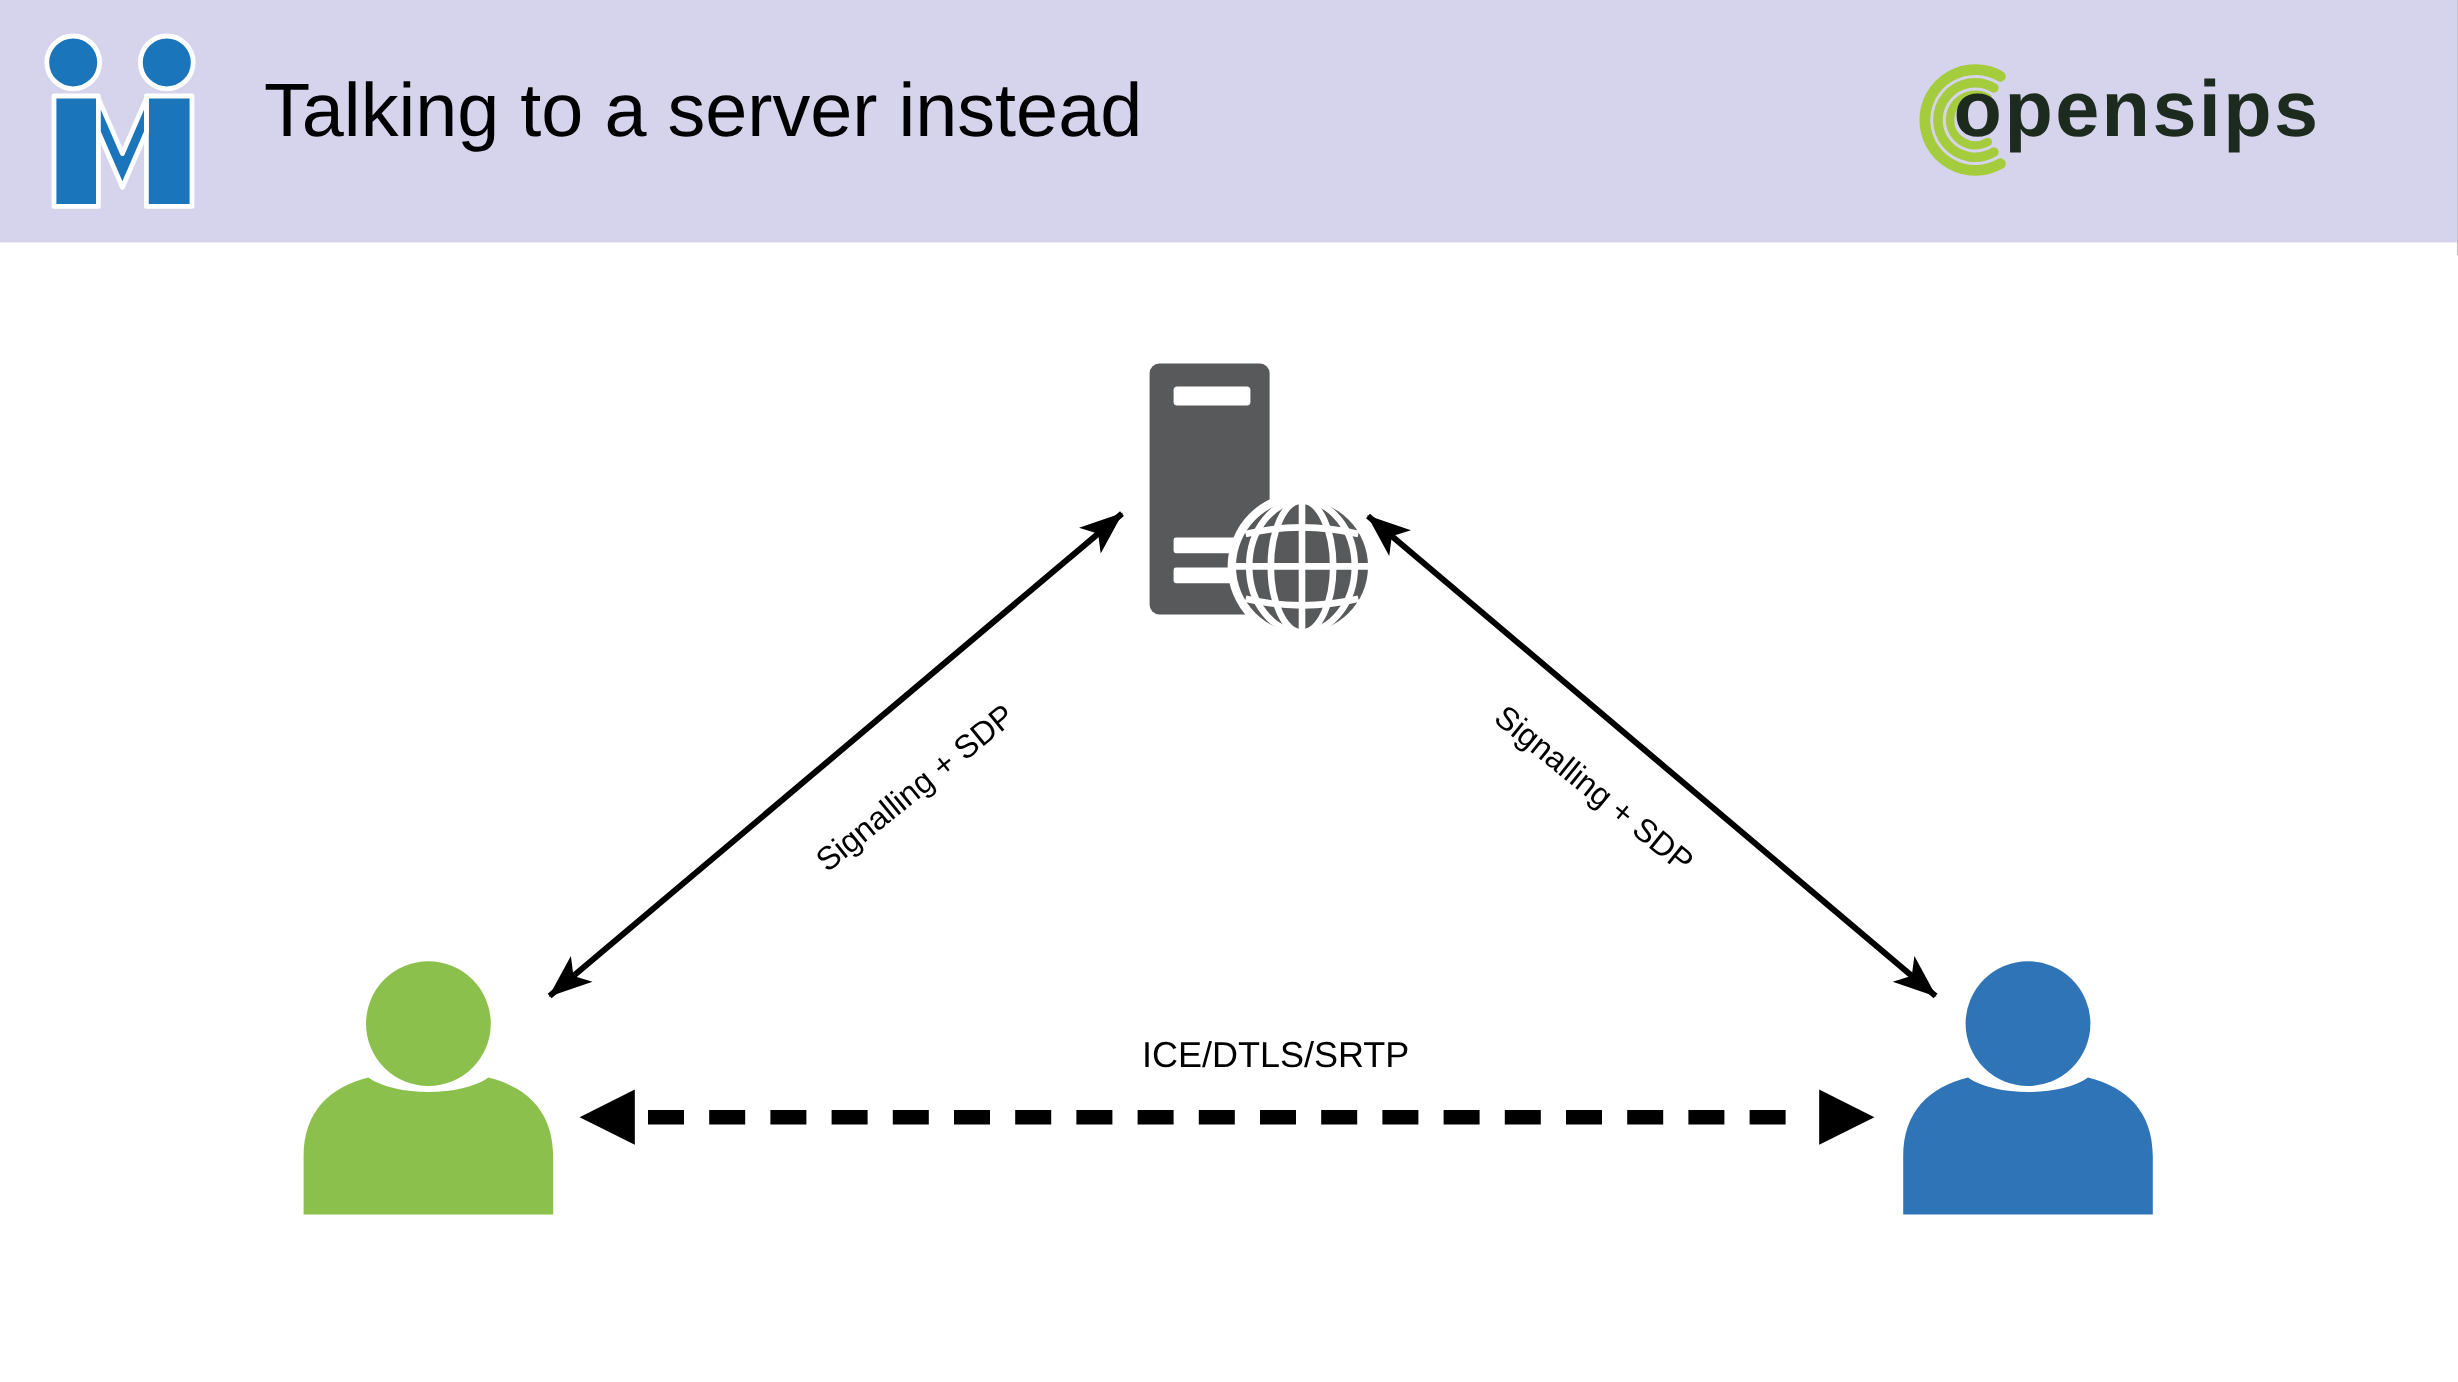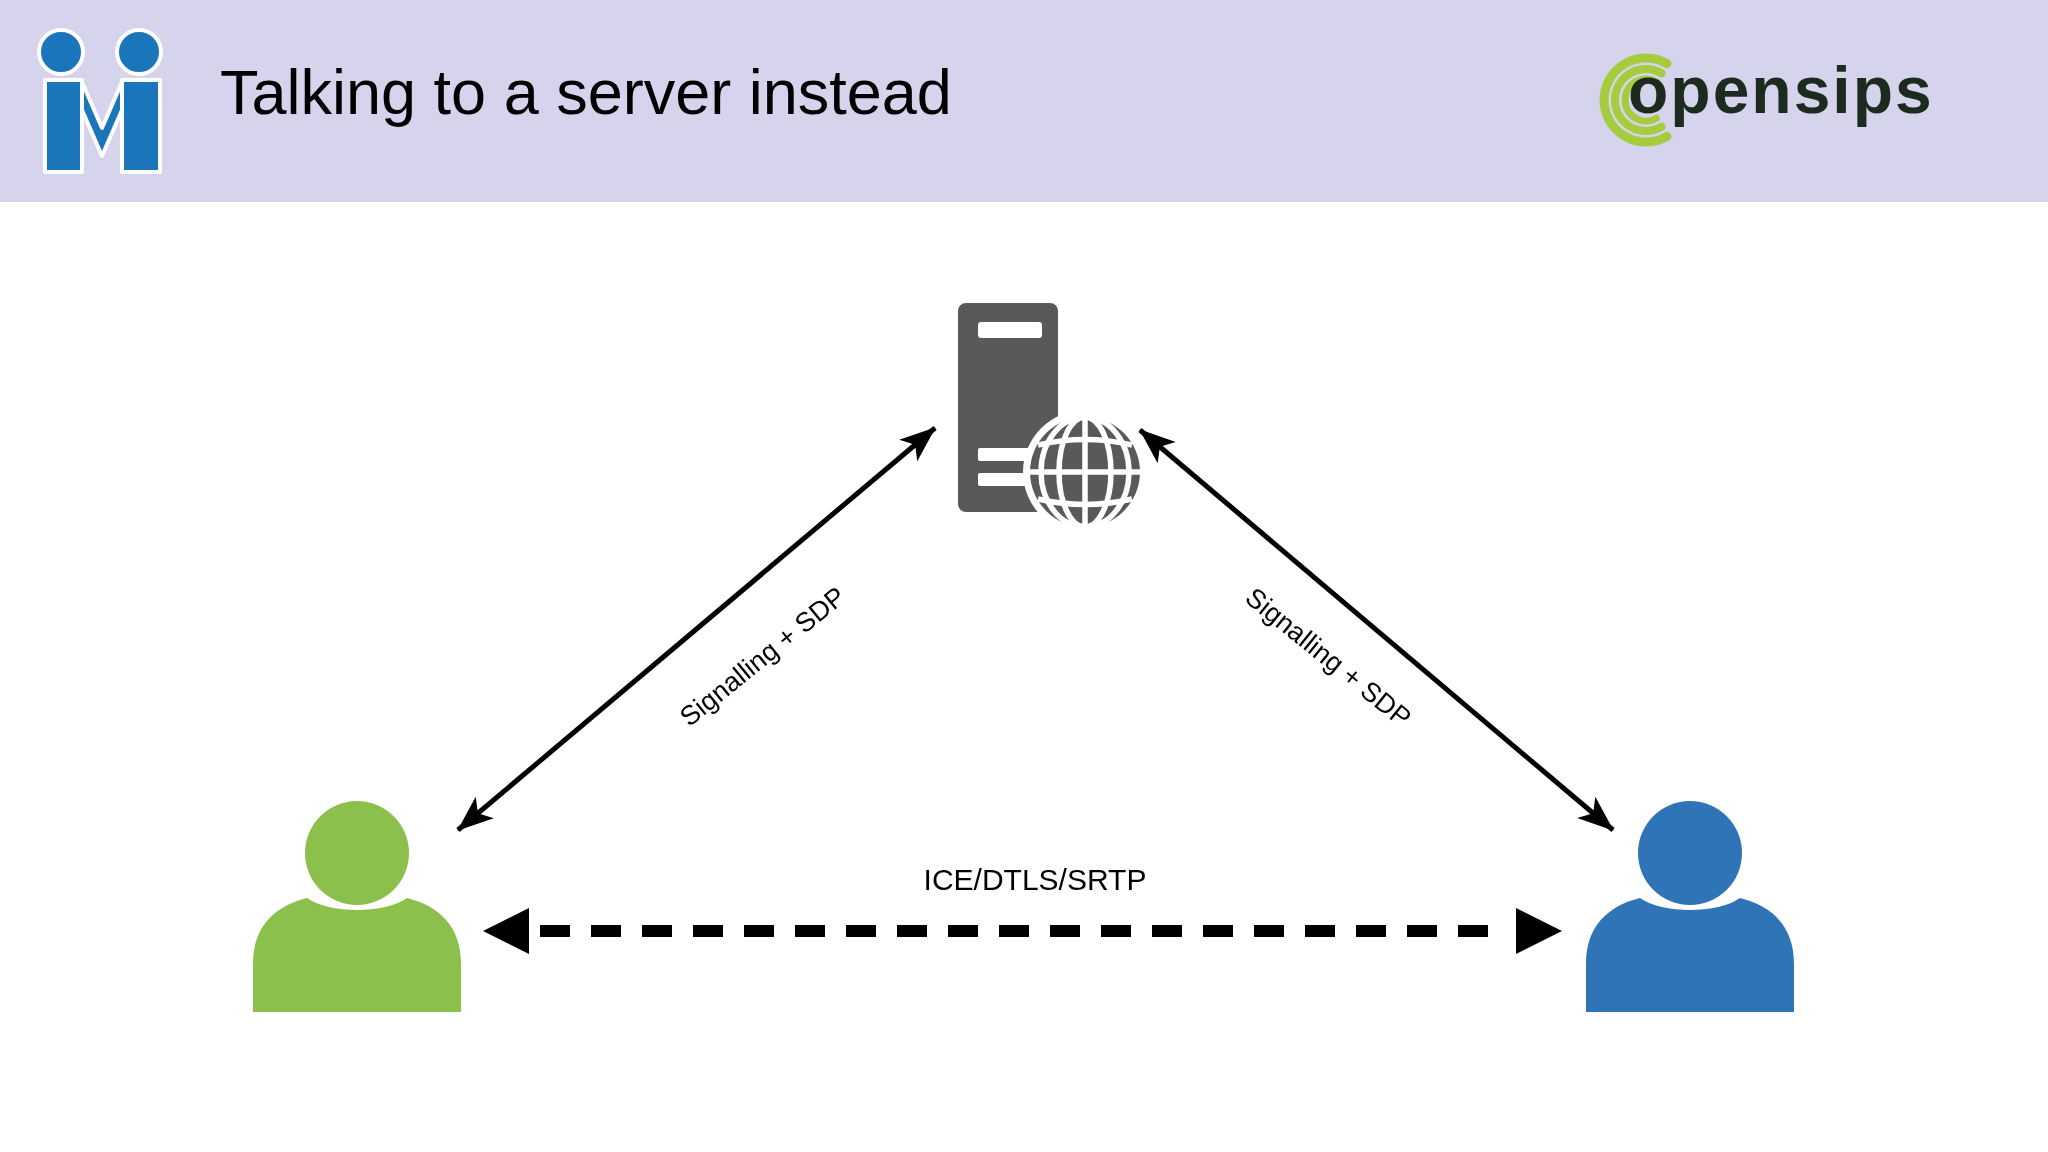--- a/index.html
+++ b/index.html
@@ -24,21 +24,21 @@
     font-size:66px;font-weight:700;letter-spacing:2px;color:#1d2b1f;
   }
   
   .diagram-svg{position:absolute;left:0;top:0;width:2048px;height:1152px;}
   .edge-label{
     position:absolute;transform:translate(-50%,-50%);
     font-size:27px;color:#000;white-space:nowrap;
   }
   .edge-label.rot-left {transform:translate(-50%,-50%) rotate(-39deg);}
   .edge-label.rot-right{transform:translate(-50%,-50%) rotate(39deg);}
-  .edge-label.media{font-size:30px;}
+  .edge-label.media{font-size:30px;margin-left:28px;}
 </style>
 </head>
 <body>
 
 <div class="slide">
 
   <div class="header">
 
     <svg class="m-logo" viewBox="0 0 200 180">
       <g fill="#1b75bb" stroke="#ffffff" stroke-width="4" stroke-linejoin="round">

